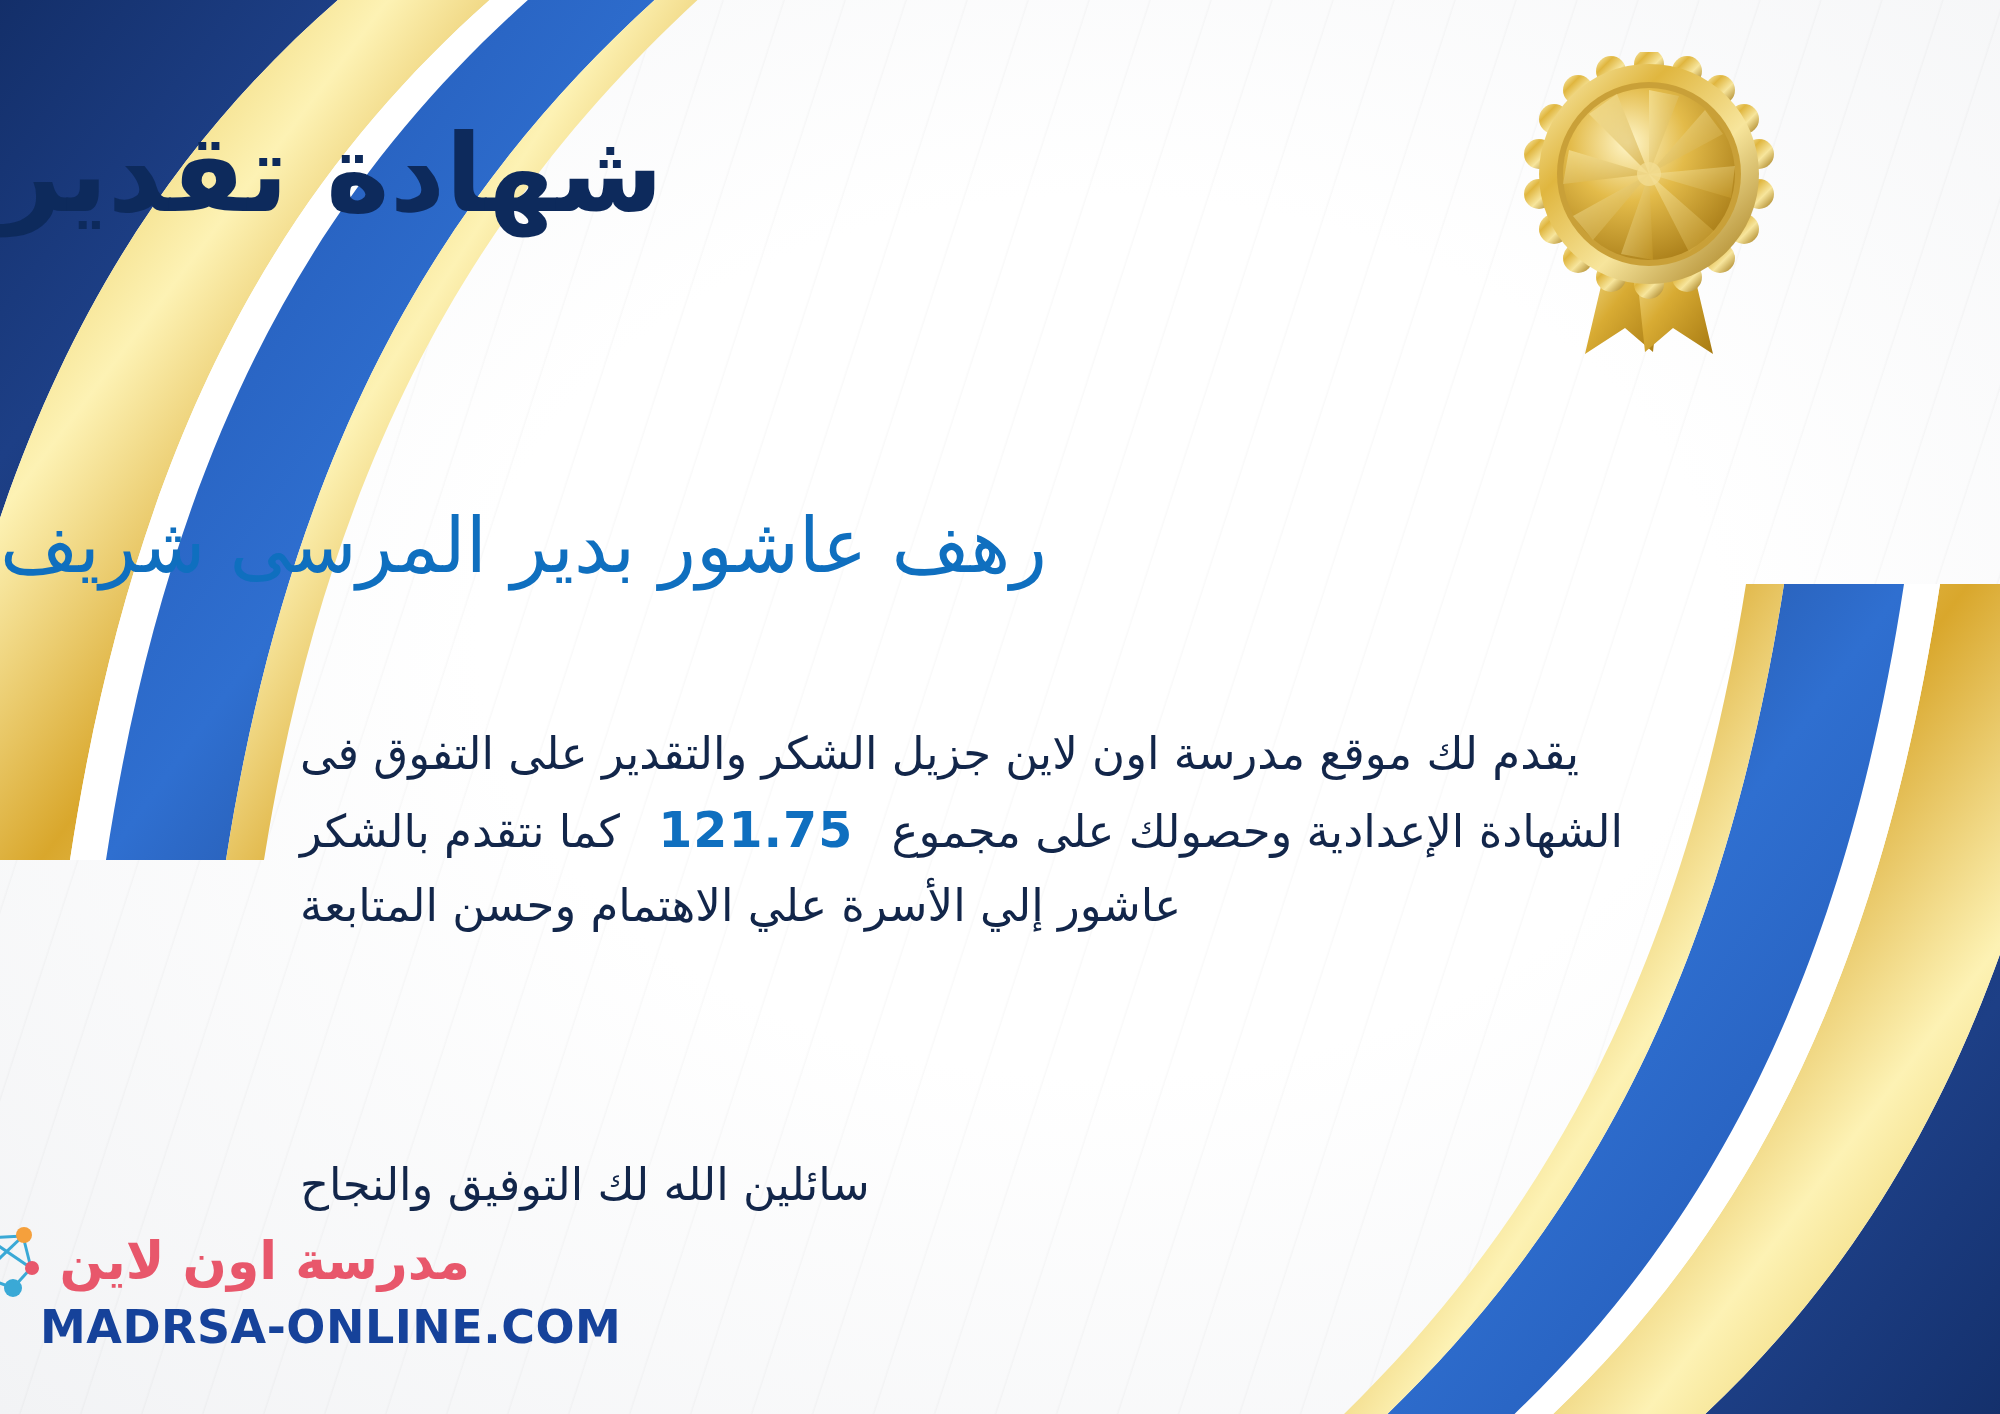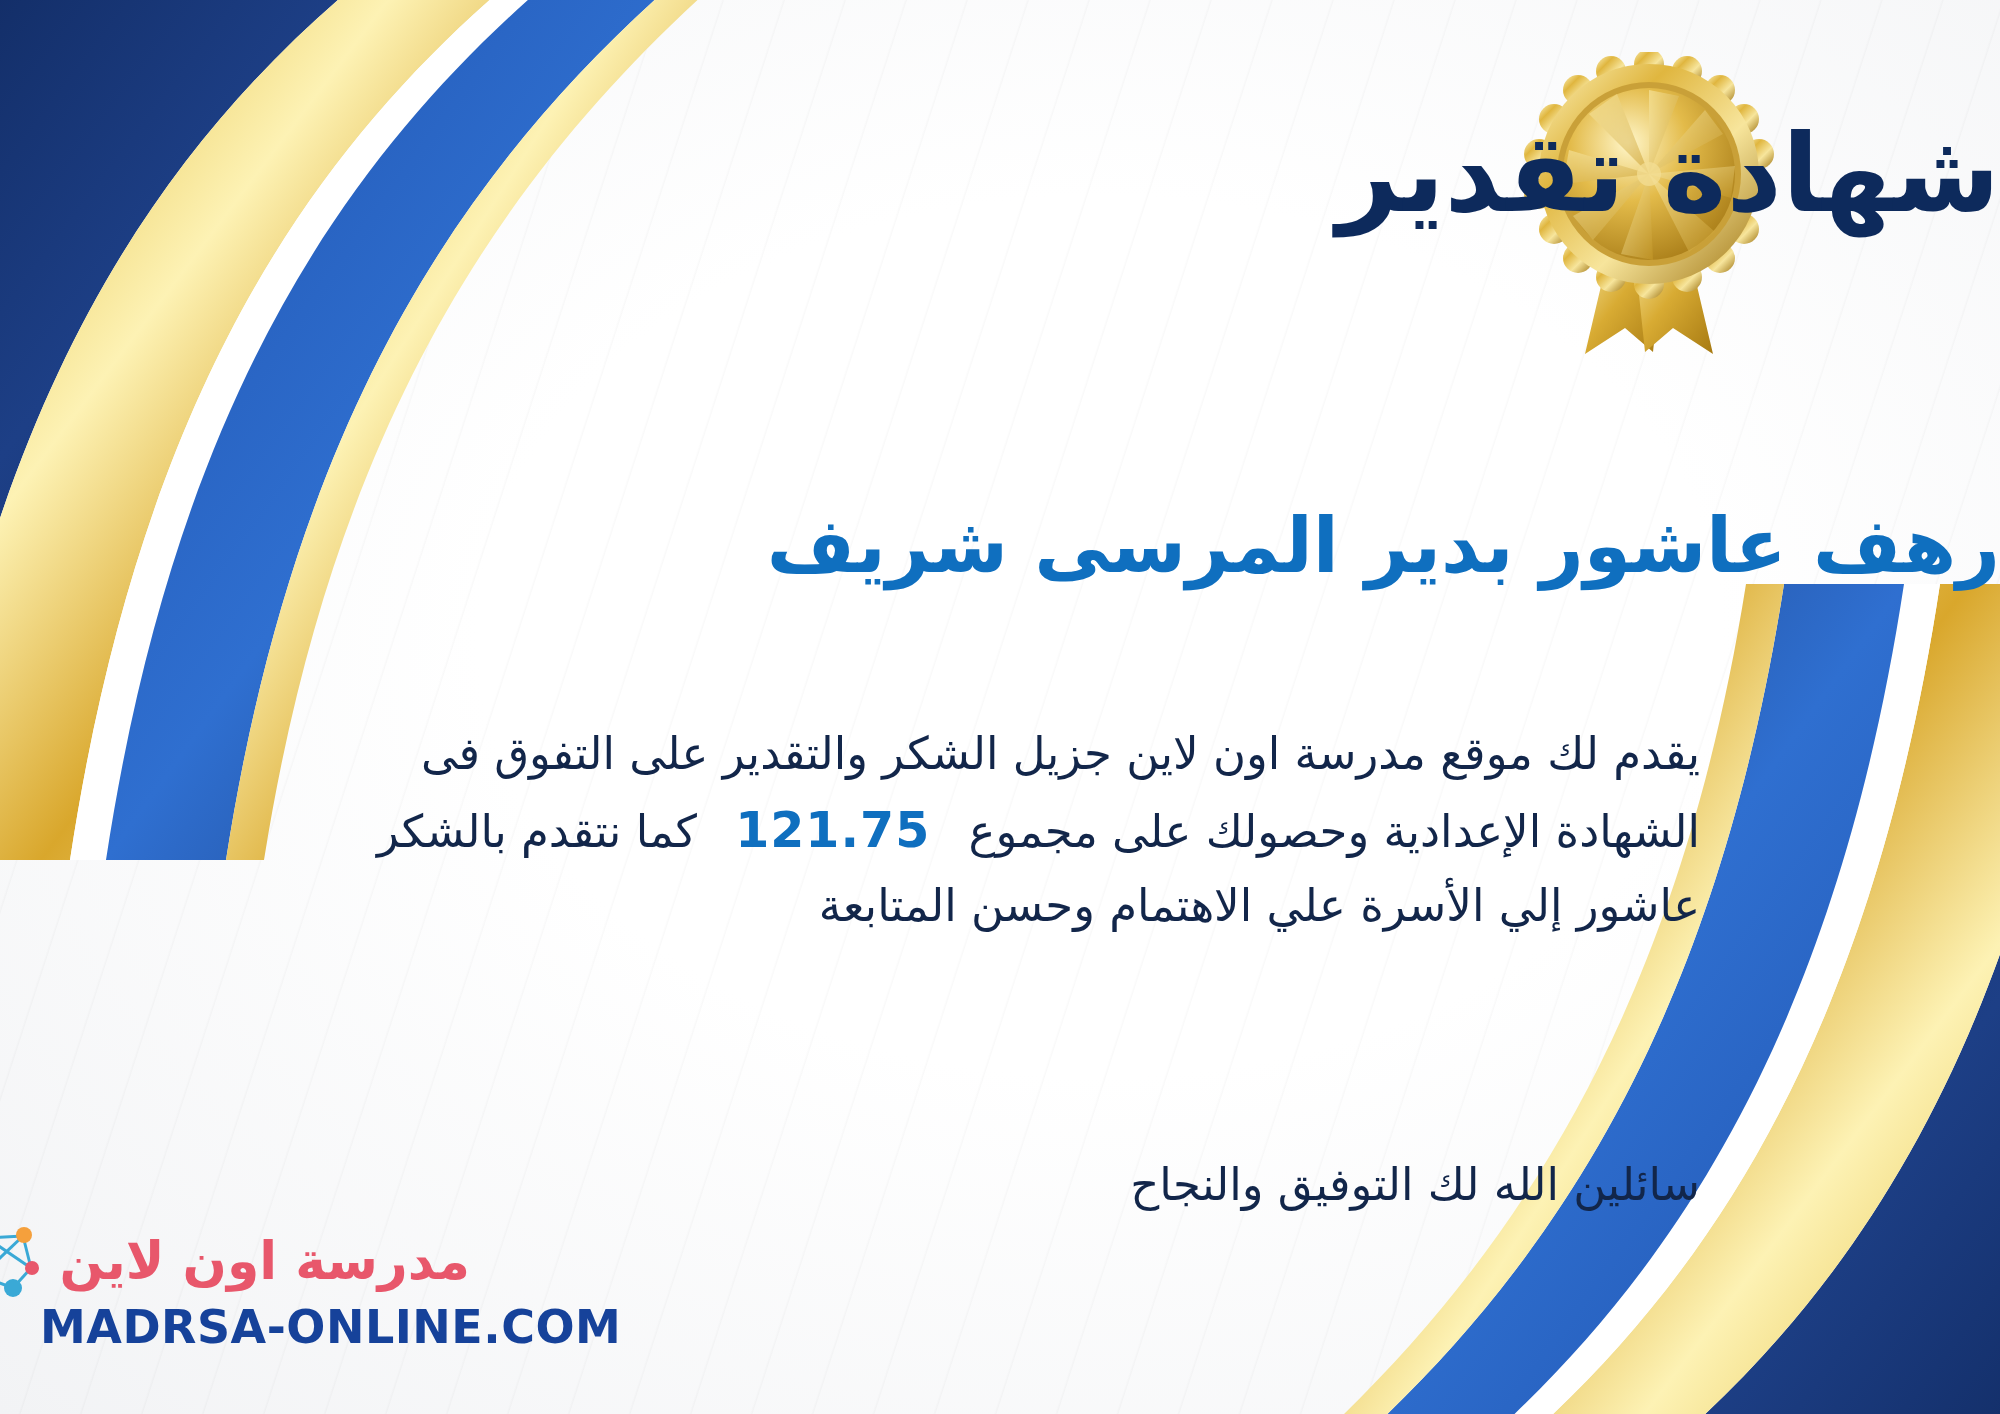--- a/index.html
+++ b/index.html
@@ -63,45 +63,44 @@
   }
   .seal svg { width: 100%; height: 100%; display: block; }
 
   
   .content {
     position: absolute;
     top: 0;
     right: 0;
     width: 2000px;
     height: 1414px;
-    text-align: right;
+    text-align: left;
   }
 
   .title {
     position: absolute;
     top: 112px;
     left: 0;
     right: 0;
     font-size: 108px;
     line-height: 1.15;
     font-weight: 700;
     color: #0d2a5c;
     letter-spacing: 0px;
   }
 
   .recipient {
     position: absolute;
     top: 500px;
     left: 0;
     right: 0;
     font-size: 76px;
-    font-weight: 700;
+    font-weight: 400;
     color: #0f6fbf;
     line-height: 1.2;
-    padding-left: 28px;
   }
 
   .body-text {
     position: absolute;
     top: 718px;
     left: 300px;
     right: 300px;
     font-size: 45px;
     line-height: 1.62;
     color: #12264a;

